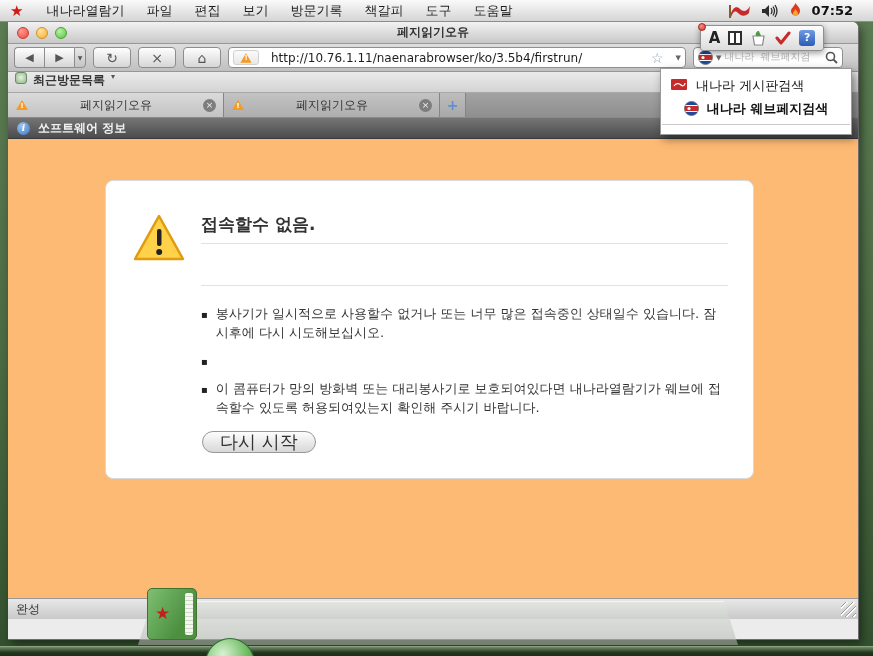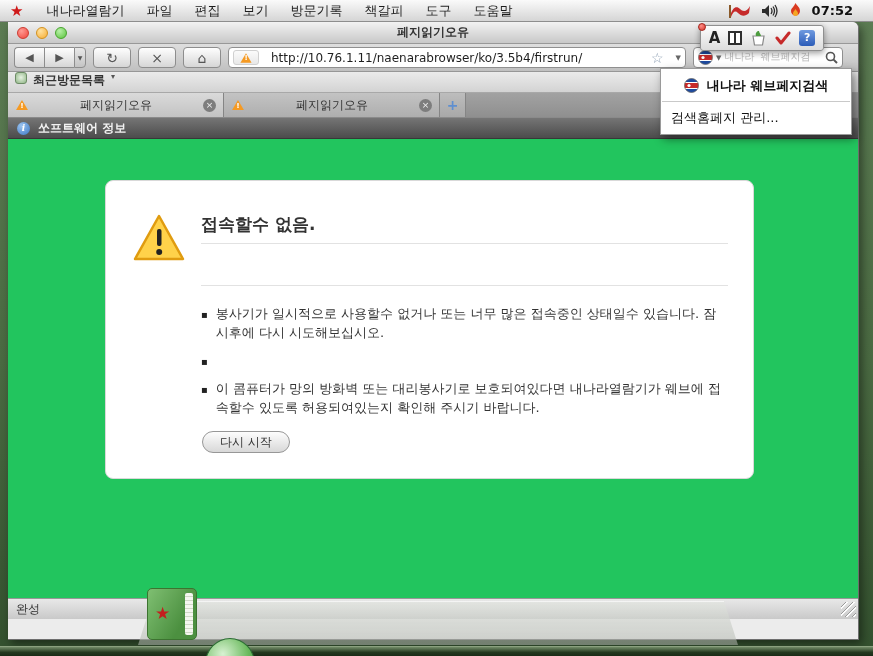--- a/index.html
+++ b/index.html
@@ -79,34 +79,34 @@
             color:#5f8fd0; font-size:14px; font-weight:bold; }
   .tab .tri { transform:scale(.85); }
 
   .infobar { height:22px; background:linear-gradient(#757575,#4c4c4c); border-top:1px solid #8a8a8a;
              border-bottom:1px solid #383838; display:flex; align-items:center; gap:8px;
              padding:0 9px; font-size:12px; font-weight:bold; color:#f2f2f2; }
   .infoicon { width:13px; height:13px; border-radius:50%; background:radial-gradient(circle at 35% 30%,#9cc4f0,#3b78c4);
               color:#fff; font-size:9px; font-weight:bold; text-align:center; line-height:13px;
               font-family:"DejaVu Serif",serif; font-style:italic; }
 
-  .content { position:relative; height:459px; background:#22c55e; }
+  .content { position:relative; height:459px; background:#fdba74; }
   .errorcard { position:absolute; left:97px; top:41px; width:649px; height:299px; background:#fff;
                border:1px solid #d9d9d9; border-radius:8px; }
   .bigwarn { position:absolute; left:26px; top:32px; }
   .etitle { position:absolute; left:95px; top:32px; font-size:17px; font-weight:bold; color:#333; }
   .ehr1 { position:absolute; left:95px; right:25px; top:62px; border-top:1px solid #e2e2e2; }
   .esub { position:absolute; left:95px; top:76px; font-size:13.5px; color:#3c3c3c; }
   .ehr2 { position:absolute; left:95px; right:25px; top:104px; border-top:1px solid #e2e2e2; }
   .elist { position:absolute; left:95px; right:25px; top:124px; font-size:13px; color:#333; line-height:1.45; }
   .elist .li { display:flex; gap:8px; margin-bottom:9px; }
   .elist .bullet { flex:0 0 auto; font-size:10px; line-height:19px; color:#222; }
   .retrybtn { position:absolute; left:96px; top:250px; height:22px; padding:0 17px;
               background:linear-gradient(#fdfdfd,#d8d8d8); border:1px solid #979797; border-radius:11px;
-              font-size:12px; color:#333; display:flex; align-items:center; }
+              font-size:18px; color:#333; display:flex; align-items:center; }
 
   .statusbar { height:21px; background:linear-gradient(#e8e8e8,#c9c9c9); border-top:1px solid #979797;
                display:flex; align-items:center; padding:0 8px; font-size:12px; color:#333; position:relative; }
   .grip { position:absolute; right:2px; bottom:2px; width:15px; height:15px;
           background:repeating-linear-gradient(135deg,transparent 0 3px,#9a9a9a 3px 4px,#fdfdfd 4px 5px); }
 
   
   .palette { position:absolute; left:700px; top:25px; width:124px; height:26px; z-index:50;
              background:linear-gradient(#fdfdfd,#dcdcdc); border:1px solid #8f8f8f; border-radius:3px;
              box-shadow:0 2px 6px rgba(0,0,0,.4); display:flex; align-items:center; justify-content:center; gap:8px; }
@@ -320,20 +320,29 @@
     </span>
     <span>
       <svg width="16" height="14" viewBox="0 0 16 14">
           <polyline points="2,7 6,12 14,2" fill="none" stroke="#c62a2a" stroke-width="3" stroke-linecap="round" stroke-linejoin="round"></polyline>
         </svg>
     </span>
     <span class="p-help">?</span>
   </div>
 
   <div class="searchmenu">
+    <div class="smitem">
+      <span>
+        <svg width="17" height="13" viewBox="0 0 17 13">
+            <rect x="0" y="0" width="16" height="11" rx="1" fill="#c62a2a"></rect>
+            <path d="M3 7 C5 4 8 4 10 6 C12 8 14 6 14 4" stroke="#fff" stroke-width="1.2" fill="none"></path>
+          </svg>
+      </span>
+      <span>내나라 게시판검색</span>
+    </div>
     <div class="smitem bold">
       <span>
         <svg width="15" height="15" viewBox="0 0 15 15">
             <defs>
               <clipPath id="c1">
                 <circle cx="7.5" cy="7.5" r="7"></circle>
               </clipPath>
             </defs>
             <g clip-path="url(#c1)">
               <rect width="15" height="4" fill="#1d4a9e"></rect>
@@ -342,23 +351,20 @@
               <rect y="10" width="15" height="1" fill="#fff"></rect>
               <rect y="11" width="15" height="4" fill="#1d4a9e"></rect>
               <circle cx="5" cy="7.5" r="1.6" fill="#fff"></circle>
             </g>
             <circle cx="7.5" cy="7.5" r="7" fill="none" stroke="#666" stroke-width="0.8"></circle>
           </svg>
       </span>
       <span>내나라 웨브페지검색</span>
     </div>
     <div class="smsep"></div>
-    <div class="smitem">
-      <span>검색홈페지 관리...</span>
-    </div>
   </div>
 
   <div class="dock"></div>
 
   <div class="dockicon i-book" style="left:147px; top:588px;">
     <span class="bstar">★</span>
   </div>
 
   <div class="dockicon i-globe" style="left:205px; top:586px;"></div>
 

